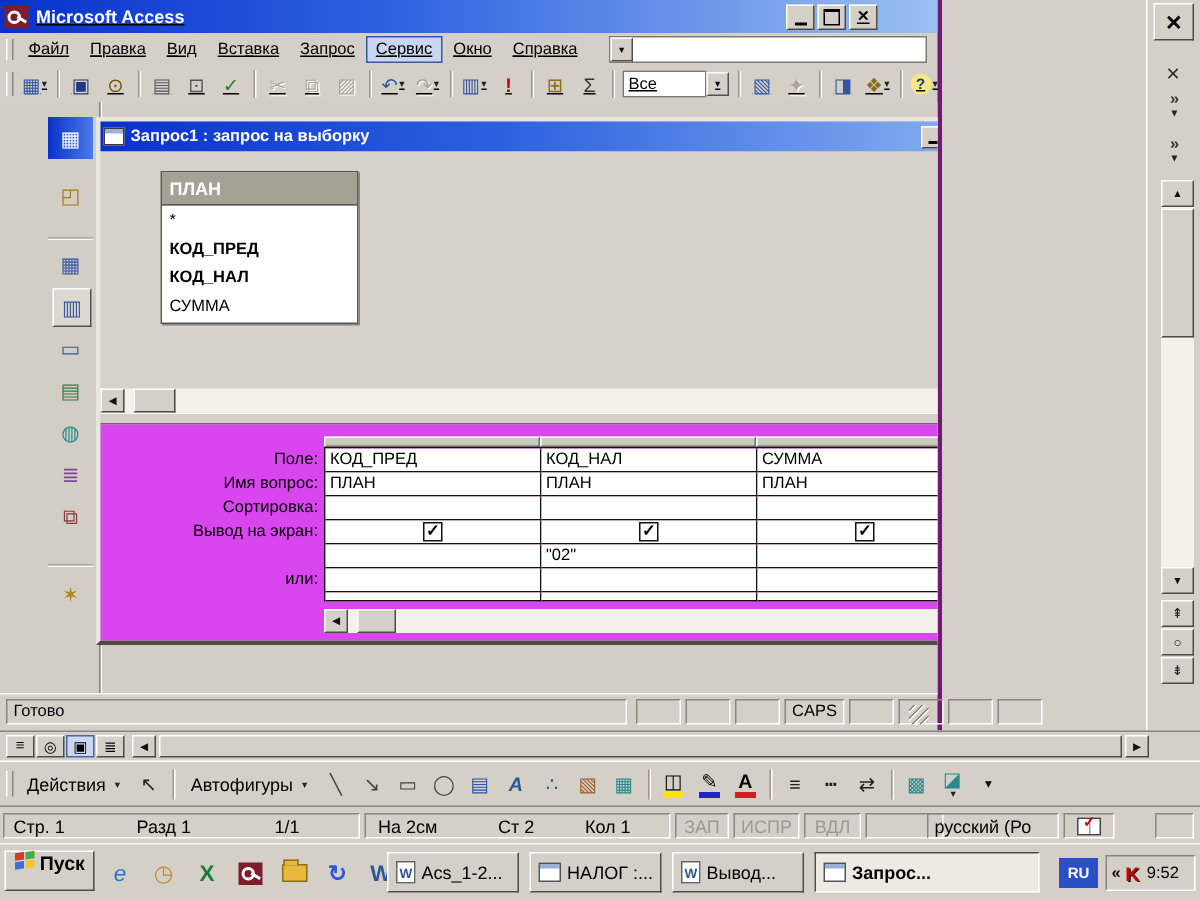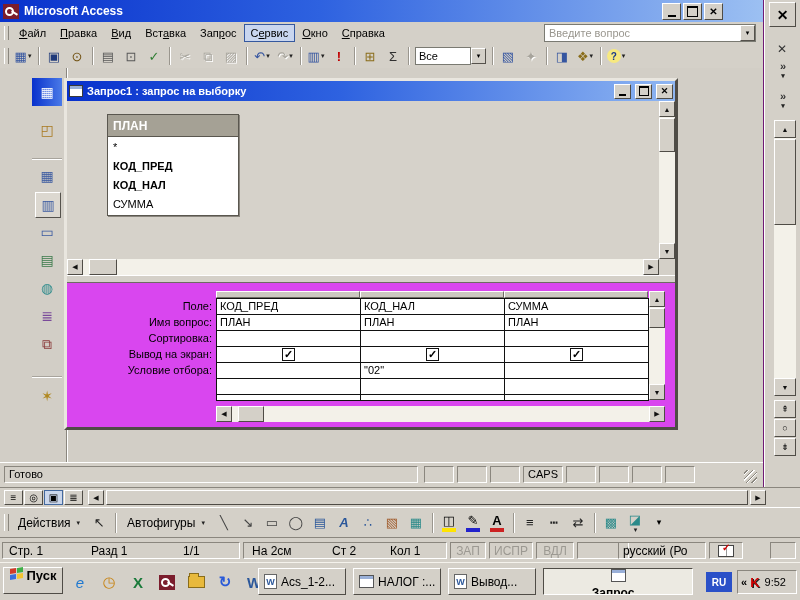--- a/index.html
+++ b/index.html
@@ -7,21 +7,21 @@
     font-family:"Liberation Sans",sans-serif;font-size:11px;color:#000;}
   
   .raised{background:#d4d0c8;border:1px solid;border-color:#ffffff #4f4c46 #4f4c46 #ffffff;box-sizing:border-box;}
   .sunken{border:1px solid;border-color:#8a867e #ffffff #ffffff #8a867e;box-sizing:border-box;}
   .sb{position:absolute;width:16px;height:16px;display:flex;align-items:center;justify-content:center;
       font-size:7px;color:#111;background:#d4d0c8;border:1px solid;border-color:#fff #4f4c46 #4f4c46 #fff;box-sizing:border-box;}
   .th{position:absolute;background:#d4d0c8;border:1px solid;border-color:#fff #4f4c46 #4f4c46 #fff;box-sizing:border-box;}
   .track{background:#f3f1e9;}
   u{text-decoration:underline;}
   
-  #access{position:absolute;left:0;top:0;width:764px;height:487px;background:#d4d0c8;border-right:1px solid #701a75;box-sizing:border-box;}
+  #access{position:absolute;left:0;top:0;width:628px;height:487px;background:#d4d0c8;border-right:3px solid #701a75;box-sizing:border-box;text-decoration:underline;}
   .aw-title{height:22px;background:linear-gradient(90deg,#0831cc,#2e62e0 42%,#9cc0f2);display:flex;align-items:center;gap:5px;padding-left:3px;}
   .aw-title .ttl{color:#fff;font-size:12px;font-weight:bold;}
   .capbox{margin-left:auto;display:flex;gap:2px;padding-right:40px;}
   .cap{width:19px;height:17px;display:flex;align-items:center;justify-content:center;font-size:10px;font-weight:bold;}
   .cap .mini{display:block;width:8px;height:2px;background:#000;margin-top:9px;}
   .cap .maxi{display:block;width:9px;height:8px;border:1px solid #000;border-top-width:2px;}
   .key16{position:relative;width:16px;height:15px;background:#7b1d2d;display:inline-block;flex:none;}
   .key16::before{content:"";position:absolute;left:2px;top:3px;width:5px;height:5px;border:2px solid #fff;border-radius:50%;}
   .key16::after{content:"";position:absolute;left:8px;top:8px;width:7px;height:2px;background:#fff;transform:rotate(32deg);}
   .aw-menu{position:relative;height:22px;display:flex;align-items:center;padding-left:12px;}
@@ -155,21 +155,20 @@
           </span>
         <span class="cap raised">
             <span class="maxi"></span>
           </span>
         <span class="cap raised">✕</span>
       </span>
     </div>
     <div class="aw-menu">
       <span id="menu-items"><span class="menu-item"><u>Ф</u>айл</span><span class="menu-item"><u>П</u>равка</span><span class="menu-item"><u>В</u>ид</span><span class="menu-item">Вст<u>а</u>вка</span><span class="menu-item">Зап<u>р</u>ос</span><span class="menu-item hl">С<u>е</u>рвис</span><span class="menu-item"><u>О</u>кно</span><span class="menu-item"><u>С</u>правка</span></span>
       <span class="askbox">
-        <span class="ph">Введите вопрос</span>
         <span class="askdd">▾</span>
       </span>
     </div>
     <div class="aw-tools" id="tools">
         <button class="tbtn">
           <span class="g" style="color: rgb(53, 85, 160);">▦</span>
           <span class="dd7">▾</span>
         </button>
         <span class="tsep"></span>
         <button class="tbtn">
@@ -304,21 +303,21 @@
         </div>
 
         <div class="split"></div>
 
         <div class="bpane">
           <div id="grid">
               <div class="glab" style="top: 7px;">Поле:</div>
               <div class="glab" style="top: 23px;">Имя вопрос:</div>
               <div class="glab" style="top: 39px;">Сортировка:</div>
               <div class="glab" style="top: 55px;">Вывод на экран:</div>
-              <div class="glab" style="top: 71px;">Условие отбора:</div>
+              <div class="glab" style="top: 87px;">или:</div>
               <div class="ghdr" style="left: 149px;"></div>
               <div class="ghdr" style="left: 293px;"></div>
               <div class="ghdr" style="left: 437px;"></div>
               <div class="gcells">
                 <div class="gc">КОД_ПРЕД</div>
                 <div class="gc">КОД_НАЛ</div>
                 <div class="gc">СУММА</div>
                 <div class="gc">ПЛАН</div>
                 <div class="gc">ПЛАН</div>
                 <div class="gc">ПЛАН</div>
@@ -530,21 +529,21 @@
           <span>Acs_1-2...</span>
         </span>
         <span class="task raised" style="width: 88px;">
           <span class="gico"></span>
           <span>НАЛОГ :...</span>
         </span>
         <span class="task raised" style="width: 88px;">
           <span class="wpage">W</span>
           <span>Вывод...</span>
         </span>
-        <span class="task raised active" style="width: 150px; flex-direction: column;">
+        <span class="task raised active" style="width: 150px;">
           <span class="gico"></span>
           <span>Запрос...</span>
         </span>
       </span>
     <span class="ru">RU</span>
     <span class="tray sunken">
       <span style="font-weight:bold;">«</span>
       <span class="kico">K</span>
       <span style="margin-left:2px;">9:52</span>
     </span>

